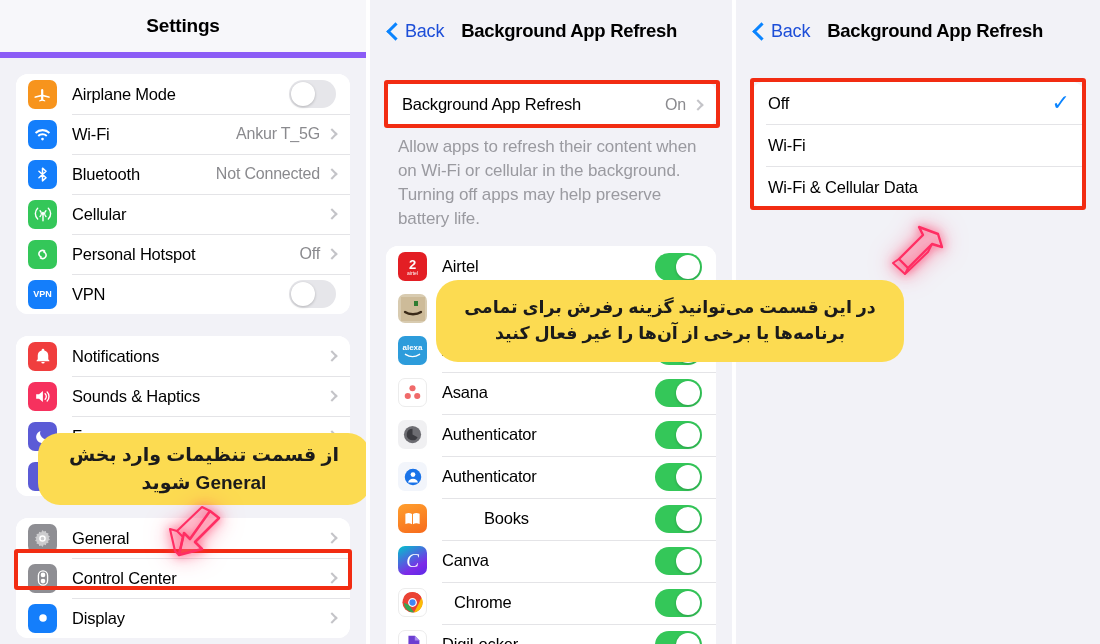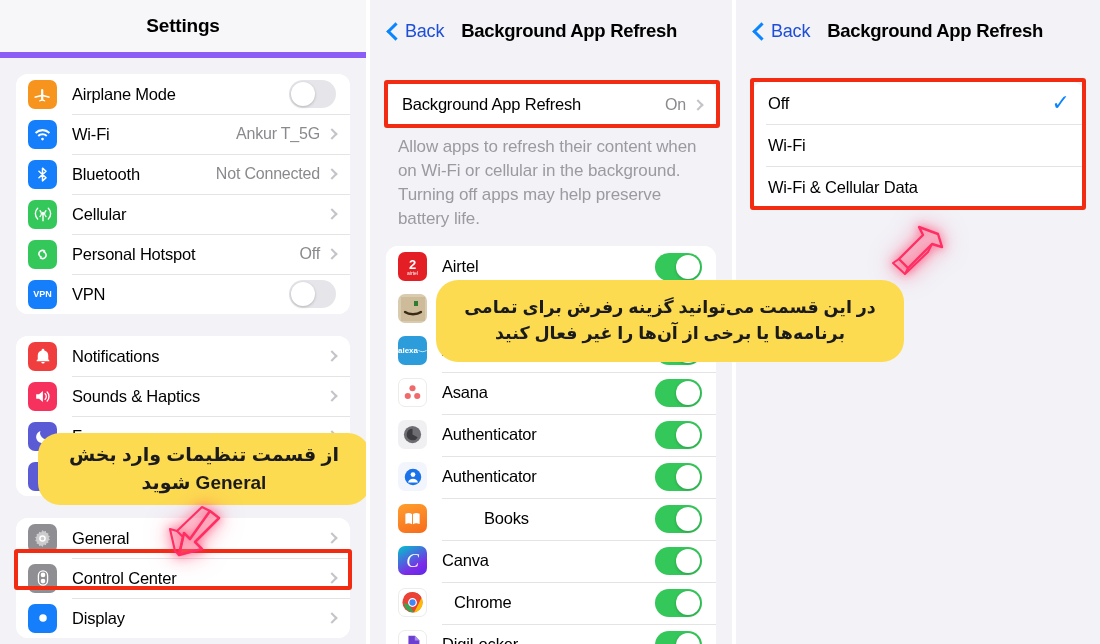--- a/index.html
+++ b/index.html
@@ -308,21 +308,21 @@
               <path d="M13 4h4v5h-4z" fill="#2f7d32"></path>
             </svg>
         </span>
         <span class="row-label">Amazon</span>
         <span class="toggle on">
             <span class="knob"></span>
           </span>
       </div>
 
       <div class="row" style="height:42px;">
-        <span class="sq-icon" style="background:#2d9cdb;flex-direction:row;">
+        <span class="sq-icon" style="background:#2d9cdb;flex-direction:column;">
           <span style="font-size:8px;font-weight:bold;">alexa</span>
           <svg width="17" height="6" viewBox="0 0 24 8">
               <path d="M2 3c6 4 14 4 20 0" stroke="#fff" stroke-width="2" fill="none" stroke-linecap="round"></path>
             </svg>
         </span>
         <span class="row-label">Amazon Alexa</span>
         <span class="toggle on">
             <span class="knob"></span>
           </span>
       </div>

